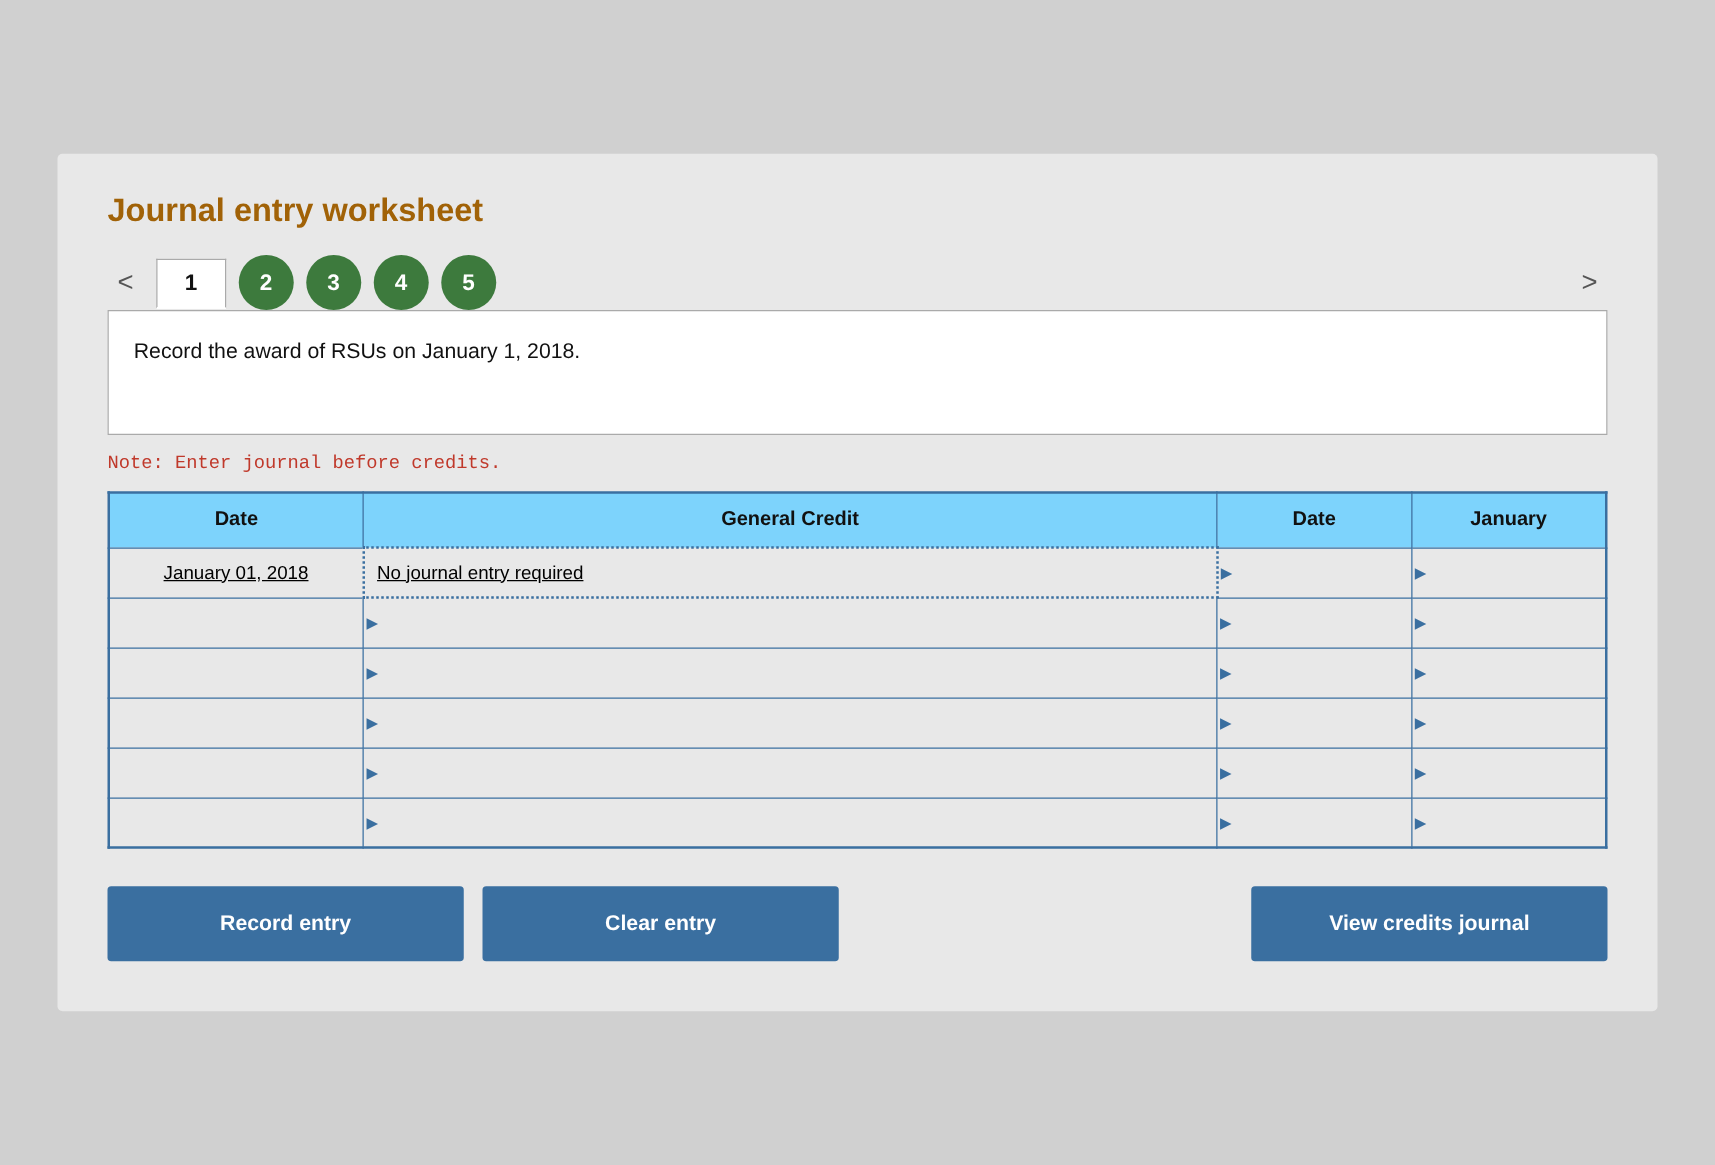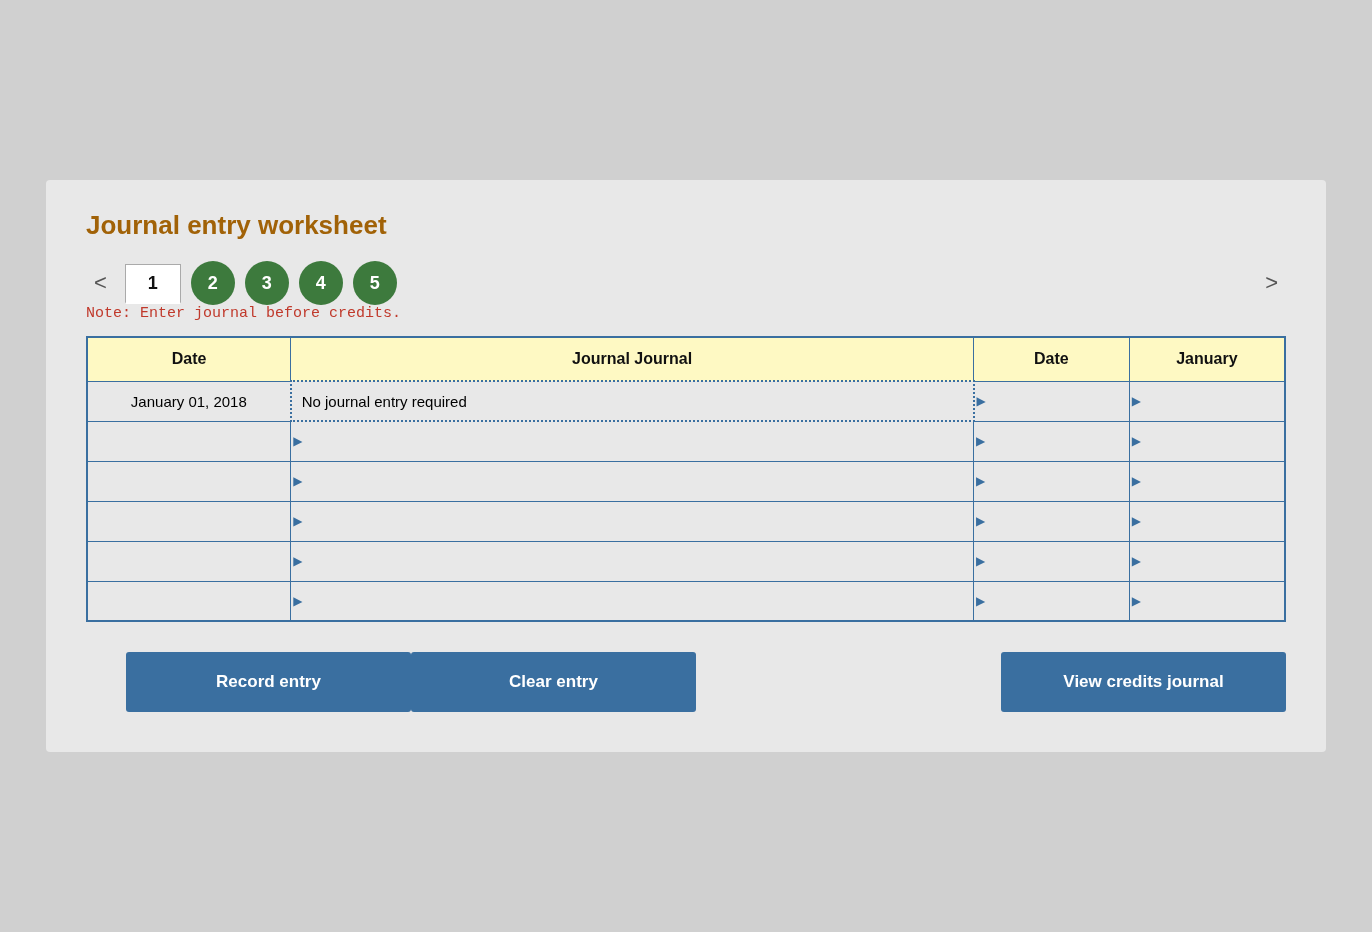--- a/index.html
+++ b/index.html
@@ -80,33 +80,34 @@
       margin-bottom: 14px;
       font-family: 'Courier New', monospace;
     }
     .journal-table {
       width: 100%;
       border-collapse: collapse;
       border: 2px solid #3a6fa0;
       margin-bottom: 30px;
     }
     .journal-table th {
-      background: #fef9c3;
+      background: #7dd3fc;
       color: #111;
       font-weight: bold;
       font-size: 16px;
       padding: 12px 10px;
       border: 1.5px solid #3a6fa0;
       text-align: center;
     }
     .journal-table td {
       border: 1px solid #3a6fa0;
       padding: 0;
       height: 40px;
       position: relative;
+      text-decoration: underline;
     }
     .cell-input {
       width: 100%;
       height: 100%;
       border: none;
       outline: none;
       font-size: 15px;
       padding: 4px 8px;
       background: transparent;
     }
@@ -139,22 +140,22 @@
     .btn {
       background: #3a6fa0;
       color: #fff;
       border: none;
       font-size: 17px;
       font-weight: bold;
       padding: 20px 0;
       cursor: pointer;
       border-radius: 3px;
     }
-    .btn-record { width: 285px; margin-left: 40px; }
-    .btn-clear { width: 285px; }
+    .btn-record { width: 285px; }
+    .btn-clear { width: 285px; margin-left: 15px; }
     .btn-view { width: 285px; margin-left: auto; }
 
     .col-date { width: 17%; }
     .col-journal { width: 57%; }
     .col-debit { width: 13%; }
     .col-credit { width: 13%; }
   </style>
 </head>
 <body>
 
@@ -174,28 +175,31 @@
     </div>
     <div class="tab-circle">
       <span>4</span>
     </div>
     <div class="tab-circle">
       <span>5</span>
     </div>
     <span class="nav-arrow" style="margin-left:auto;">&gt;</span>
   </div>
 
+  <div class="description-box">
+    <span>Record the award of RSUs on January 1, 2018.</span>
+  </div>
 
   <div class="note-text">Note: Enter journal before credits.</div>
 
   <table class="journal-table">
     <thead>
       <tr>
         <th class="col-date">Date</th>
-        <th class="col-journal">Journal Journal</th>
+        <th class="col-journal">General Credit</th>
         <th class="col-debit">Date</th>
         <th class="col-credit">January</th>
       </tr>
     </thead>
     <tbody id="table-body">
     <tr>
           <td class="date-cell">January 01, 2018</td>
           <td class="dotted-border" style="position: relative; padding: 8px 10px; font-size: 15px;">No journal entry required</td>
           <td style="position: relative;"><span class="arrow-indicator">▶</span><input type="text" class="cell-input" style="padding-left: 14px;"></td>
           <td style="position: relative;"><span class="arrow-indicator">▶</span><input type="text" class="cell-input" style="padding-left: 14px;"></td>

